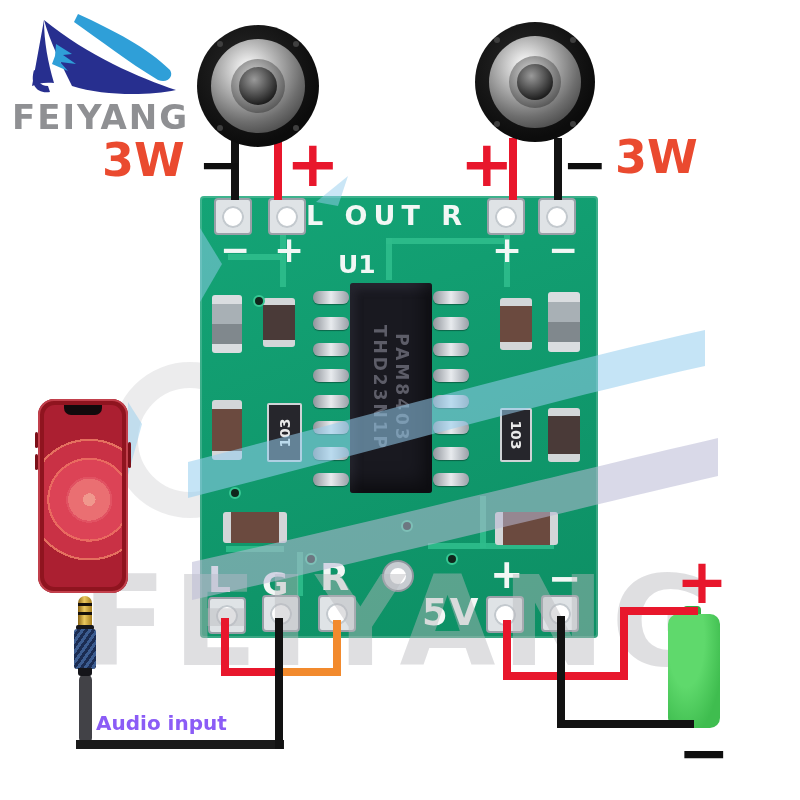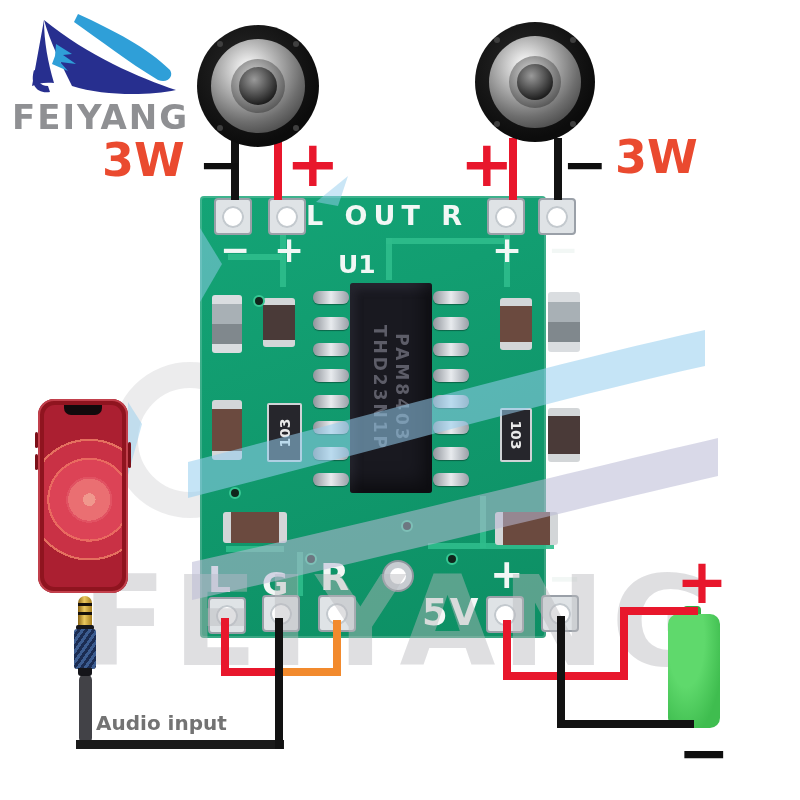--- a/index.html
+++ b/index.html
@@ -22,21 +22,21 @@
       background:radial-gradient(circle at 42% 35%,#d9d9d9,#7c7c7c 55%,#3a3a3a 95%);}
   .speaker .dome{position:absolute;left:42px;top:42px;right:42px;bottom:42px;border-radius:50%;
       background:radial-gradient(circle at 40% 33%,#9a9a9a,#1d1d1d 75%);}
   .screw{position:absolute;width:6px;height:6px;border-radius:50%;background:#3f3f3f;}
   
   .wire{position:absolute;z-index:4;}
   .w-red{background:#e8172c;} .w-blk{background:#121212;} .w-org{background:#f28a2d;}
   .sign{position:absolute;font-weight:bold;line-height:1;z-index:6;}
   .sign.red{color:#e8172c;} .sign.blk{color:#0f0f0f;}
   
-  #board{left:200px;top:196px;width:346px;height:442px;background:linear-gradient(160deg,#14a476,#0d8f64);
+  #board{left:200px;top:196px;width:398px;height:442px;background:linear-gradient(160deg,#14a476,#0d8f64);
          border-radius:4px;z-index:2;box-shadow:inset 0 0 0 2px rgba(255,255,255,0.18);}
   .pad{position:absolute;width:38px;height:37px;background:#dfe3e6;border:2px solid #9aa0a8;
        border-radius:4px;box-sizing:border-box;}
   .pad::after{content:"";position:absolute;left:50%;top:50%;width:22px;height:22px;margin:-11px 0 0 -11px;
        border-radius:50%;background:#ffffff;box-shadow:inset 0 0 0 2px #c3c9ce;}
   .silk{position:absolute;color:#f2f7f5;font-weight:bold;line-height:1;}
   .trace{position:absolute;background:#2fbd8c;opacity:.9;}
   .via{position:absolute;width:8px;height:8px;border-radius:50%;background:#10261c;border:2px solid #37c793;}
   #mount-hole{position:absolute;left:184px;top:366px;width:16px;height:16px;border-radius:50%;
       background:#fff;border:6px solid #c7ccd1;box-shadow:0 0 0 2px #8f979e;}
@@ -65,21 +65,21 @@
   .jack{z-index:5;}
   #jack-tip{left:78px;top:596px;width:14px;height:31px;border-radius:7px 7px 0 0;
       background:linear-gradient(90deg,#8a6414,#eac85e 45%,#a57d1e);}
   .jack-ring{background:#15100a;height:3px;width:14px;}
   #jack-collar{left:76px;top:625px;width:18px;height:5px;background:#15151a;border-radius:2px;}
   #jack-body{left:74px;top:629px;width:22px;height:40px;border-radius:3px;
       background:repeating-linear-gradient(125deg,#3c5c90 0 3px,#1b2c52 3px 6px);}
   #jack-taper{left:78px;top:668px;width:14px;height:8px;background:#15151a;border-radius:0 0 3px 3px;}
   #cable-v{left:79px;top:674px;width:13px;height:70px;background:#424247;border-radius:6px;z-index:4;}
   #cable-h{left:76px;top:740px;width:208px;height:9px;background:#1a1a1a;z-index:4;}
-  #audio-label{left:96px;top:711px;font-size:20px;font-weight:600;color:#737373;z-index:6;}
+  #audio-label{left:96px;top:711px;font-size:20px;font-weight:600;color:#8b5cf6;z-index:6;}
   
   #battery{left:668px;top:614px;width:52px;height:114px;border-radius:10px;z-index:3;
       background:radial-gradient(ellipse at 35% 22%,#5fd96c 0 38%,#3fbd4f 78%);}
   #battery-nub{left:683px;top:606px;width:18px;height:10px;background:#35a844;border-radius:4px 4px 0 0;z-index:3;}
   svg.overlay{position:absolute;left:0;top:0;z-index:3;pointer-events:none;}
 </style>
 </head>
 <body>
 
 <div id="stage">

